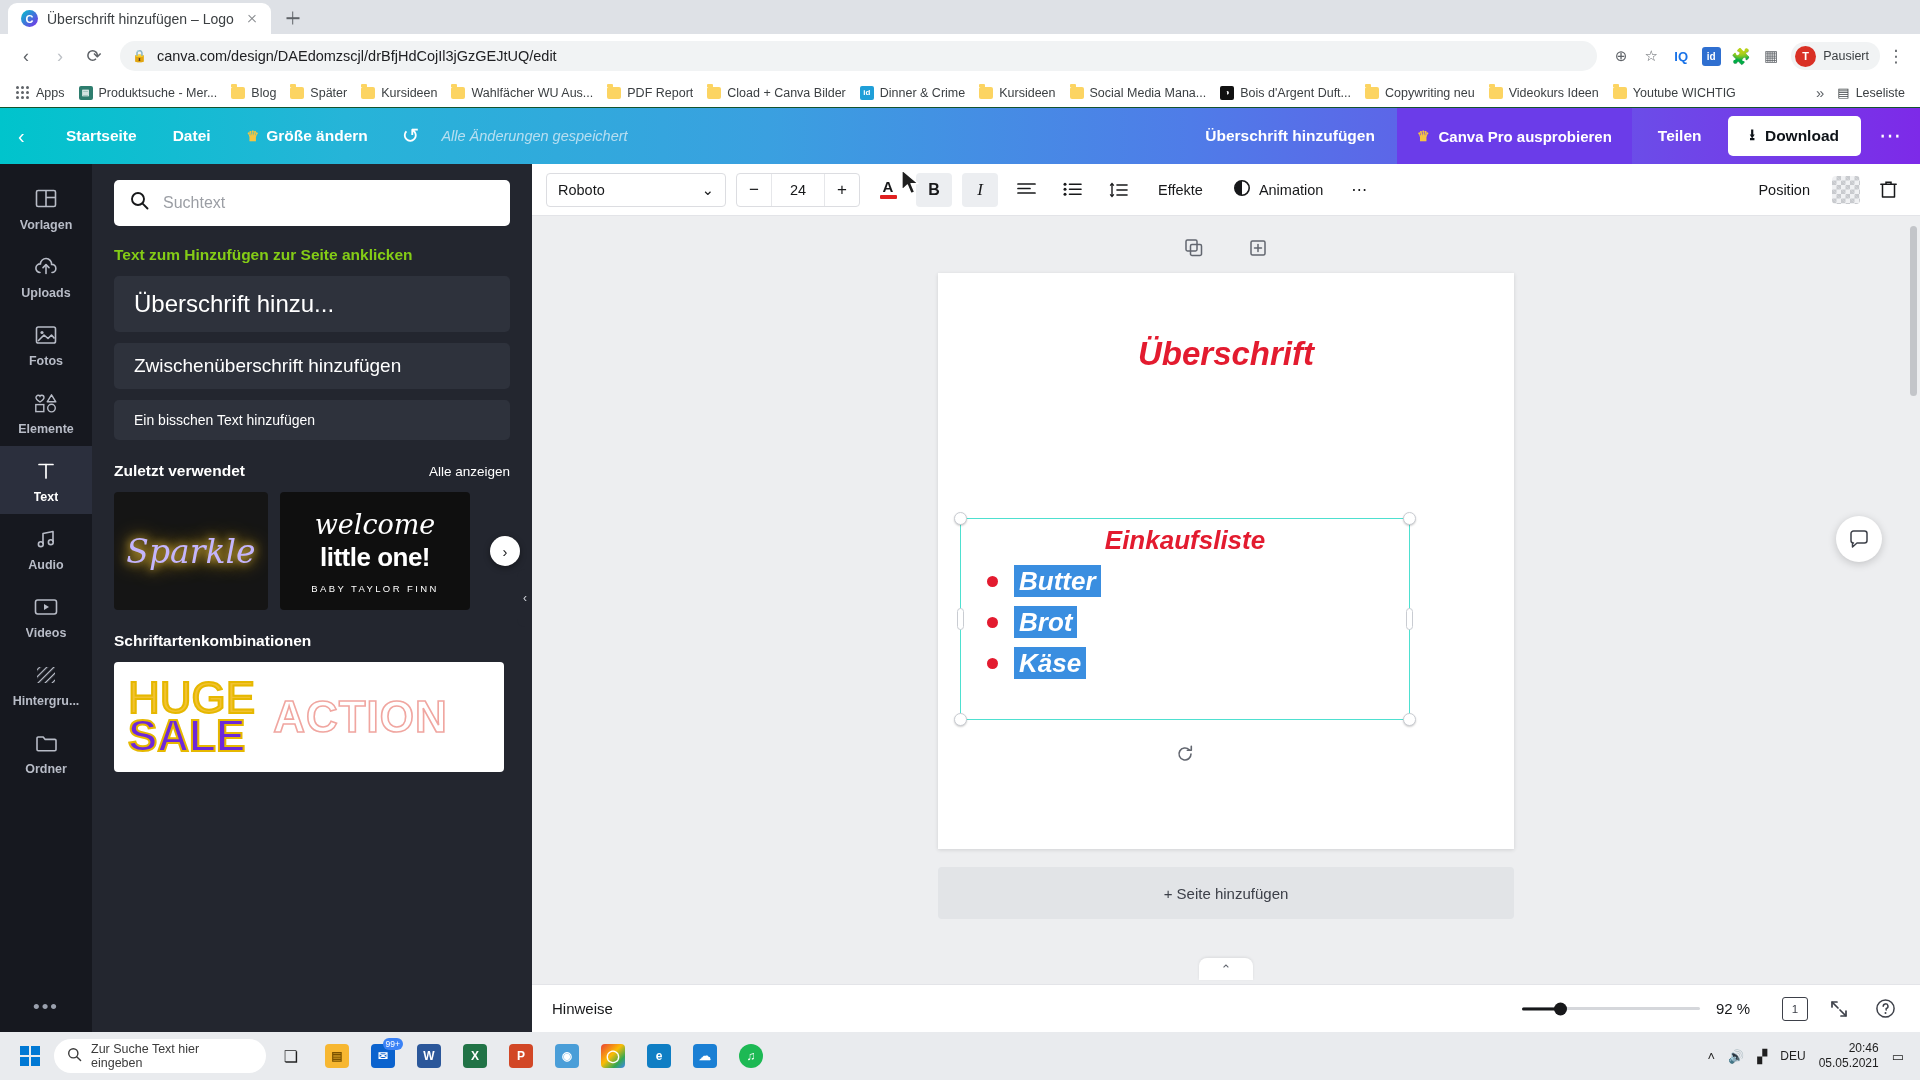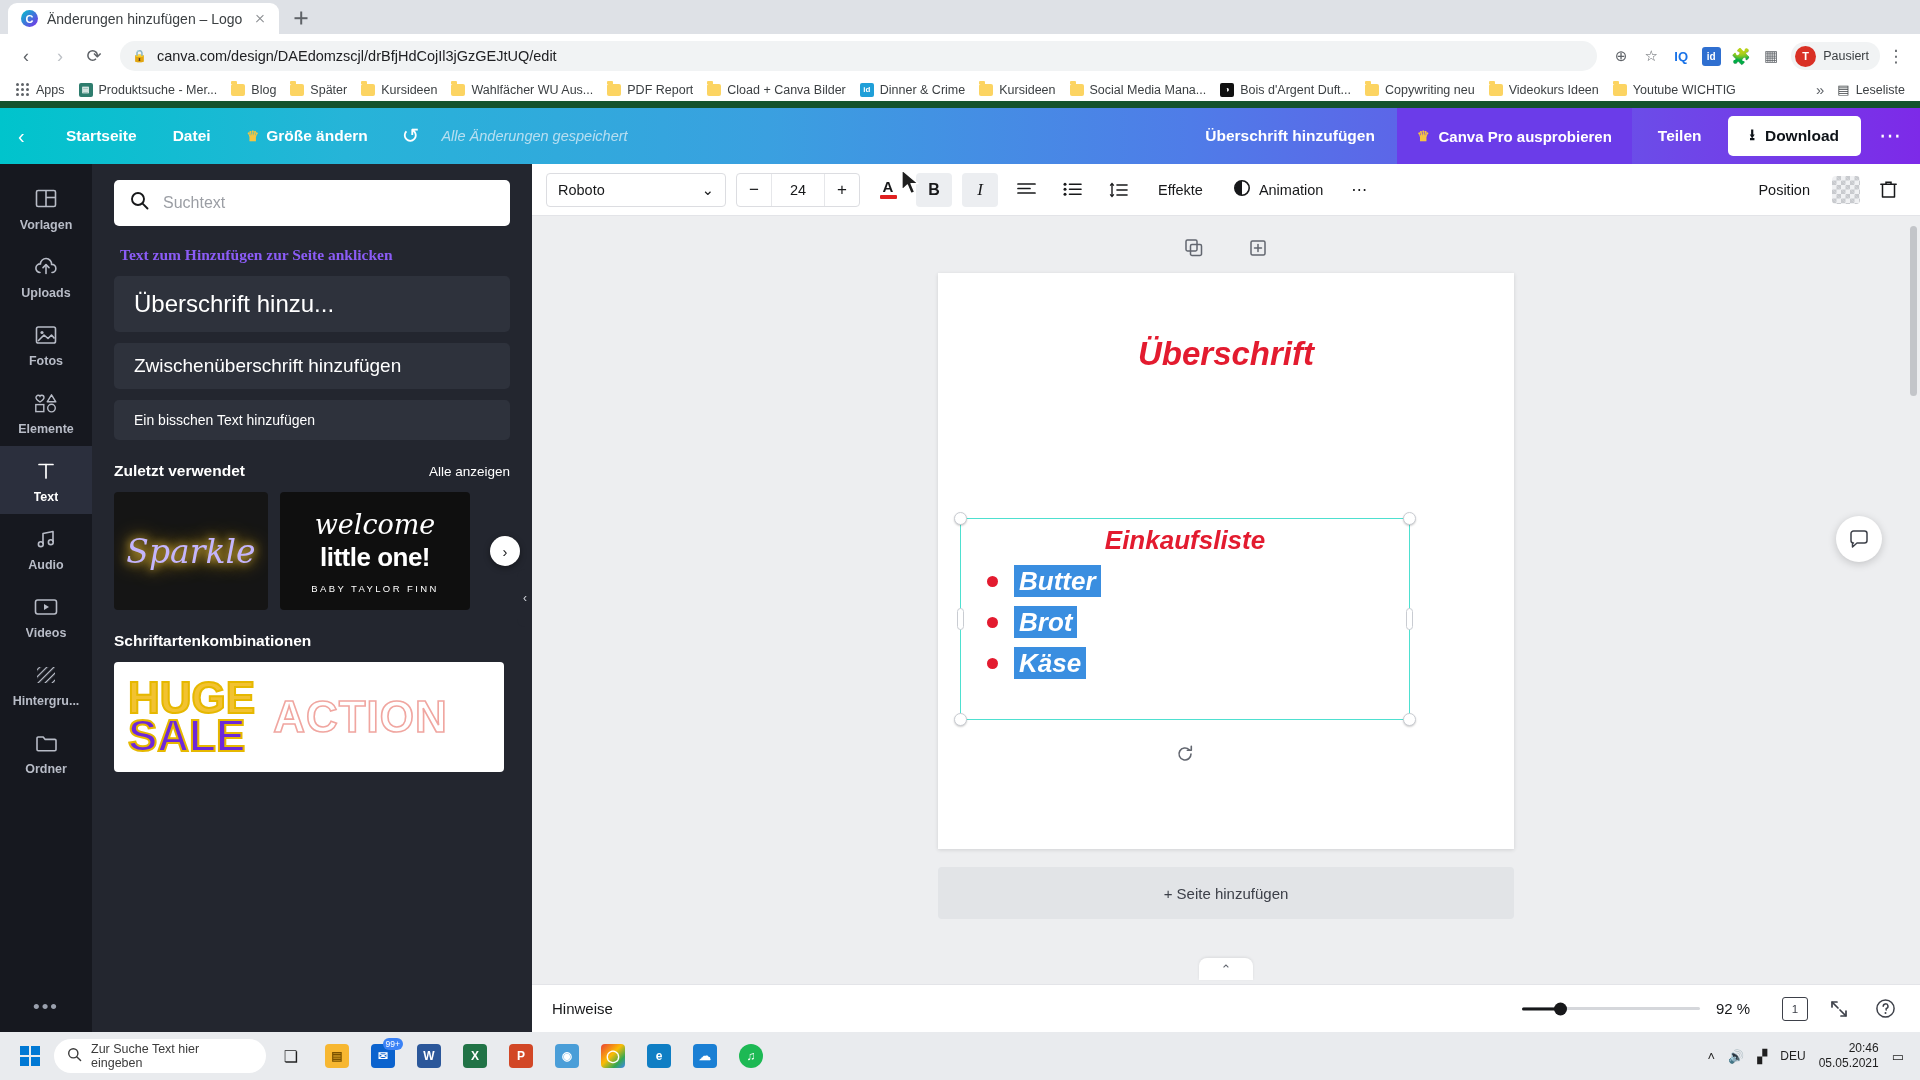--- a/index.html
+++ b/index.html
@@ -81,21 +81,21 @@
     flex:0 0 auto; cursor:pointer;
   }
   .avatar-circle {
     width:21px; height:21px; border-radius:50%; background:#d93025; color:#fff;
     font-size:11px; display:flex; align-items:center; justify-content:center; font-weight:600;
   }
   .kebab { font-size:17px; letter-spacing:0; line-height:1; }
 
   .bookmarks-bar {
     height: 30px; background:#fff; display:flex; align-items:center; gap:0;
-    padding: 0 8px; font-size: 12.5px; color:#3c4043; border-bottom:7px solid #14532d;
+    padding: 0 8px; font-size: 12.5px; color:#3c4043; border-bottom:1px solid #14532d;
     overflow:hidden; white-space:nowrap;
   }
   .bm {
     display:flex; align-items:center; gap:6px; padding:3px 7px; border-radius:4px;
     cursor:pointer; flex:0 0 auto; max-width:170px;
   }
   .bm span.lbl { overflow:hidden; text-overflow:ellipsis; white-space:nowrap; }
   .bm-folder {
     width:14px;height:12px;background:#fcd462;border-radius:1.5px 2px 2px 2px;flex:0 0 auto;
     position:relative;
@@ -167,21 +167,21 @@
   .search-box {
     height:46px; background:#fff; border-radius:5px; display:flex; align-items:center;
     gap:14px; padding:0 16px; margin-bottom:20px;
   }
   .search-box .mag { color:#17181a; font-size:18px; }
   .search-box input {
     border:0; outline:0; font-size:16px; color:#17181a; background:transparent; width:100%;
     font-family:"Liberation Sans", sans-serif;
   }
   .search-box input::placeholder { color:#9b9ea4; }
-  .panel-label { color:#8b5cf6; font-size:15.5px; font-weight:700; margin:4px 6px 12px;font-family:Liberation Serif, serif; }
+  .panel-label { color:#84cc16; font-size:15.5px; font-weight:700; margin:4px 0 12px; }
   .text-chip {
     background:#2e323c; border-radius:5px; color:#fff; margin-bottom:11px;
     display:flex; align-items:center; padding:0 20px; cursor:pointer;
   }
   .chip-h1 { height:56px; font-size:24px; font-weight:400; }
   .chip-h2 { height:46px; font-size:19px; font-weight:400; }
   .chip-body { height:40px; font-size:14px; font-weight:400; }
   .panel-row {
     display:flex; align-items:baseline; justify-content:space-between; margin:22px 0 12px;
   }
@@ -201,21 +201,21 @@
   .welcome-l3 { font-size:9.5px; letter-spacing:2.4px; margin-top:8px; }
   .carousel-next {
     position:absolute; right:-10px; top:50%; transform:translateY(-50%);
     width:30px;height:30px;border-radius:50%;background:#fff;color:#17181a;
     display:flex;align-items:center;justify-content:center;font-size:15px;cursor:pointer;
     box-shadow:0 2px 6px rgba(0,0,0,.4); z-index:3;
   }
   .combo-thumb { width:390px; height:110px; background:#fff; border-radius:4px;
     display:flex; align-items:center; gap:18px; padding:0 14px; }
   .huge-sale { line-height:.86; }
-  .huge-sale .l1 { font-size:44px; font-weight:700; color:#f2c231; -webkit-text-stroke:2px #e6b800;}
+  .huge-sale .l1 { font-size:44px; font-weight:400; color:#f2c231; -webkit-text-stroke:2px #e6b800;}
   .huge-sale .l2 { font-size:44px; font-weight:900; color:#6d28d9; -webkit-text-stroke:2px #e6b800;}
   .action-word { font-size:44px; font-weight:800; color:#fff; -webkit-text-stroke:1.6px #f0a6a0; letter-spacing:1px;}
   .panel-collapse {
     position:absolute; right:-1px; top:50%; transform:translateY(-50%);
     width:16px; height:58px; background:#23262f; border-radius:8px 0 0 8px;
     display:flex;align-items:center;justify-content:center;color:#cfd2d8;font-size:12px;cursor:pointer;
   }
 
   
   .editor { flex:1 1 auto; background:#edeef0; display:flex; flex-direction:column; min-width:0; position:relative;}
@@ -360,21 +360,21 @@
   .cursor-arrow { position:absolute; left:900px; top:168px; z-index:30; pointer-events:none; }
 </style>
 </head>
 <body>
 
 <div class="app">
 
   <div class="browser-tabstrip">
     <div class="tab">
       <div class="tab-favicon">C</div>
-      <div class="tab-title">Änderungen hinzufügen – Logo</div>
+      <div class="tab-title">Überschrift hinzufügen – Logo</div>
       <div class="tab-close"></div>
     </div>
     <div class="tab-new"></div>
   </div>
 
   <div class="browser-toolbar">
     <div class="nav-btn">‹</div>
     <div class="nav-btn disabled">›</div>
     <div class="nav-btn">⟳</div>
     <div class="omnibox">

